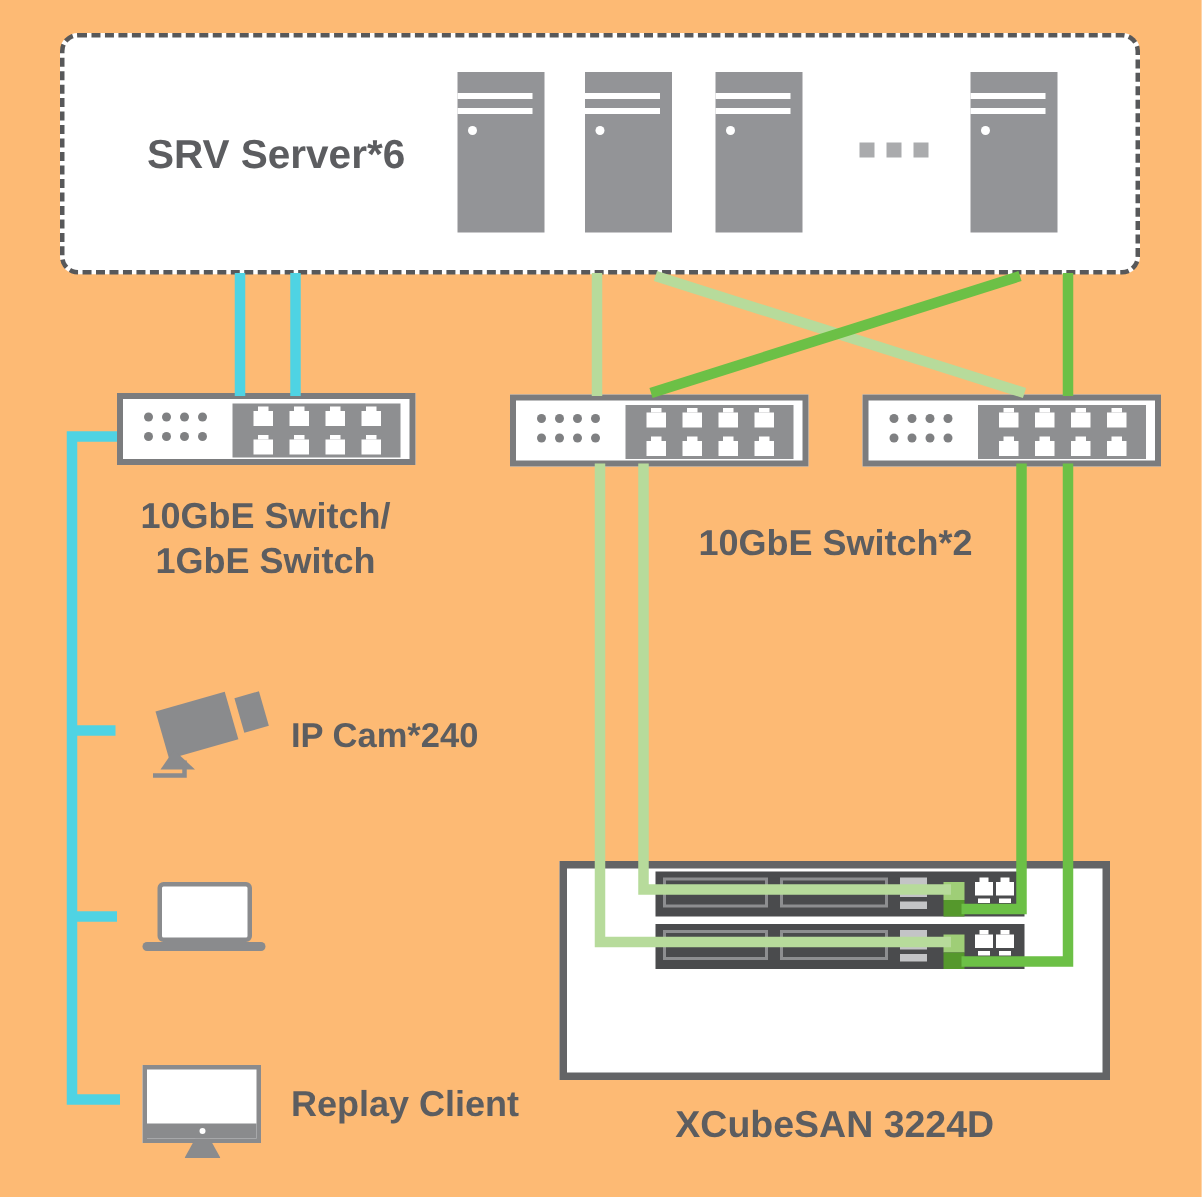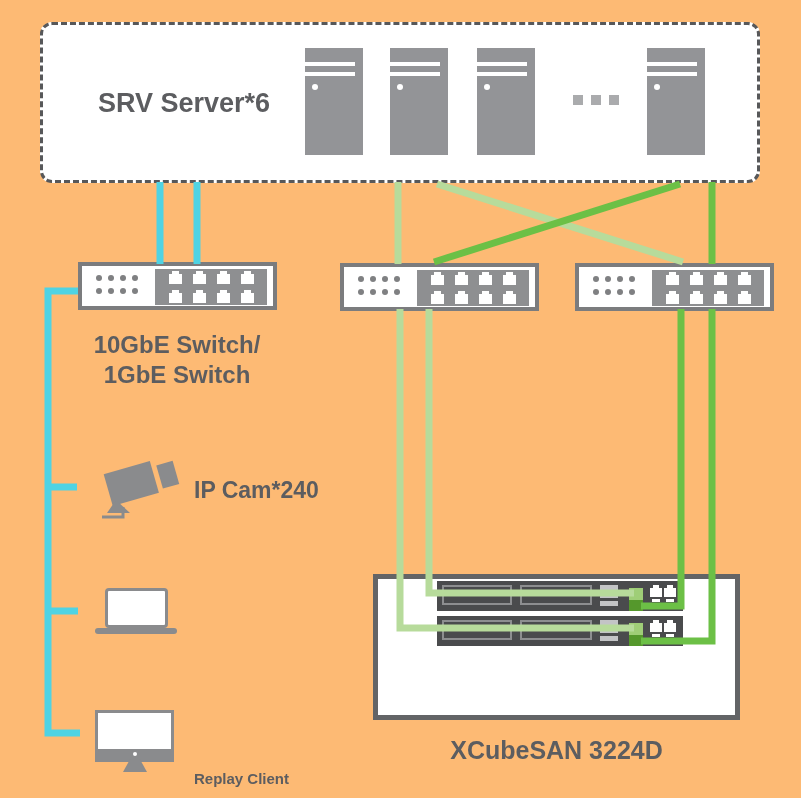--- a/index.html
+++ b/index.html
@@ -30,21 +30,21 @@
   .rj45{width:13px;height:10px;background:#fff;position:relative;}
   .rj45::before{content:"";position:absolute;top:-3px;left:3px;width:7px;height:3px;background:#fff;}
 
   
   .label{position:absolute;font-weight:bold;color:#5c5d60;}
   .lbl-srv{left:98px;top:88px;font-size:27px;}
   .lbl-lswitch{left:37px;top:330px;width:280px;text-align:center;font-size:24px;line-height:30px;}
   .lbl-pswitch{left:407px;top:349px;width:300px;text-align:center;font-size:24px;}
   .lbl-cam{left:194px;top:477px;font-size:23px;}
   .lbl-rec{left:194px;top:572px;font-size:23px;line-height:29px;}
-  .lbl-rep{left:194px;top:723px;font-size:15px;margin-top:47px;}
+  .lbl-rep{left:194px;top:723px;font-size:24px;}
   .lbl-san{left:373px;top:736px;width:367px;text-align:center;font-size:25px;}
 
   
   .san-box{position:absolute;left:373px;top:574px;width:357px;height:136px;border:5px solid #636466;background:#fff;}
   .ctrl{position:absolute;left:437px;width:246px;height:30px;background:#4a4b4d;}
   .ctrl .bay{position:absolute;top:4px;height:20px;border:2px solid #8d8e90;box-sizing:border-box;}
   .ctrl .stack{position:absolute;left:163px;top:4px;width:18px;height:22px;}
   .ctrl .stack i{position:absolute;left:0;width:18px;height:5px;background:#c3c4c6;}
   .ctrl .stack i:nth-child(1){top:0;} .ctrl .stack i:nth-child(2){top:8px;} .ctrl .stack i:nth-child(3){top:16px;}
   .ctrl .pl{position:absolute;left:192px;top:7px;width:14px;height:12px;background:#9fce77;}
@@ -167,20 +167,21 @@
         <i class="rj45"></i>
         <i class="rj45"></i>
         <i class="rj45"></i>
     </span>
   </div>
 
   <div class="label lbl-lswitch">
     <div>10GbE Switch/</div>
     <div>1GbE Switch</div>
   </div>
+  <div class="label lbl-pswitch">10GbE Switch*2</div>
 
   <svg class="cam-svg" width="100" height="72" viewBox="0 0 100 72">
     <g transform="rotate(-16 40 30)">
       <rect x="12" y="14" width="48" height="33" fill="#8a8b8d"></rect>
       <rect x="65" y="20" width="17" height="24" fill="#8a8b8d"></rect>
     </g>
     <polygon points="21,48 12,61 35,61" fill="#8a8b8d"></polygon>
     <path d="M28,55 L28,65 L7,65" fill="none" stroke="#8a8b8d" stroke-width="3"></path>
   </svg>
   <div class="label lbl-cam">IP Cam*240</div>

